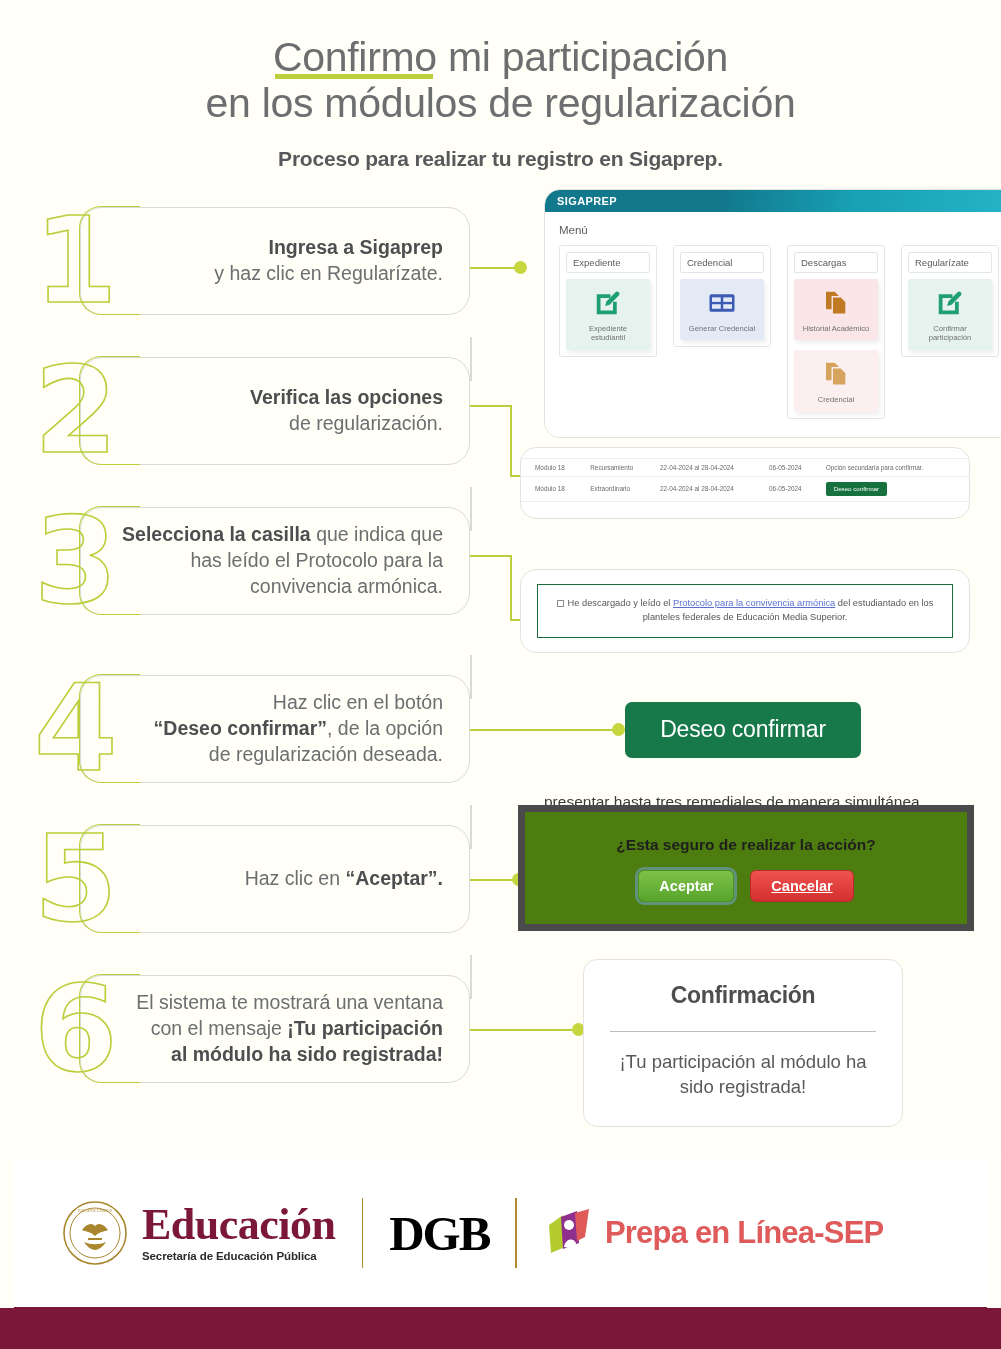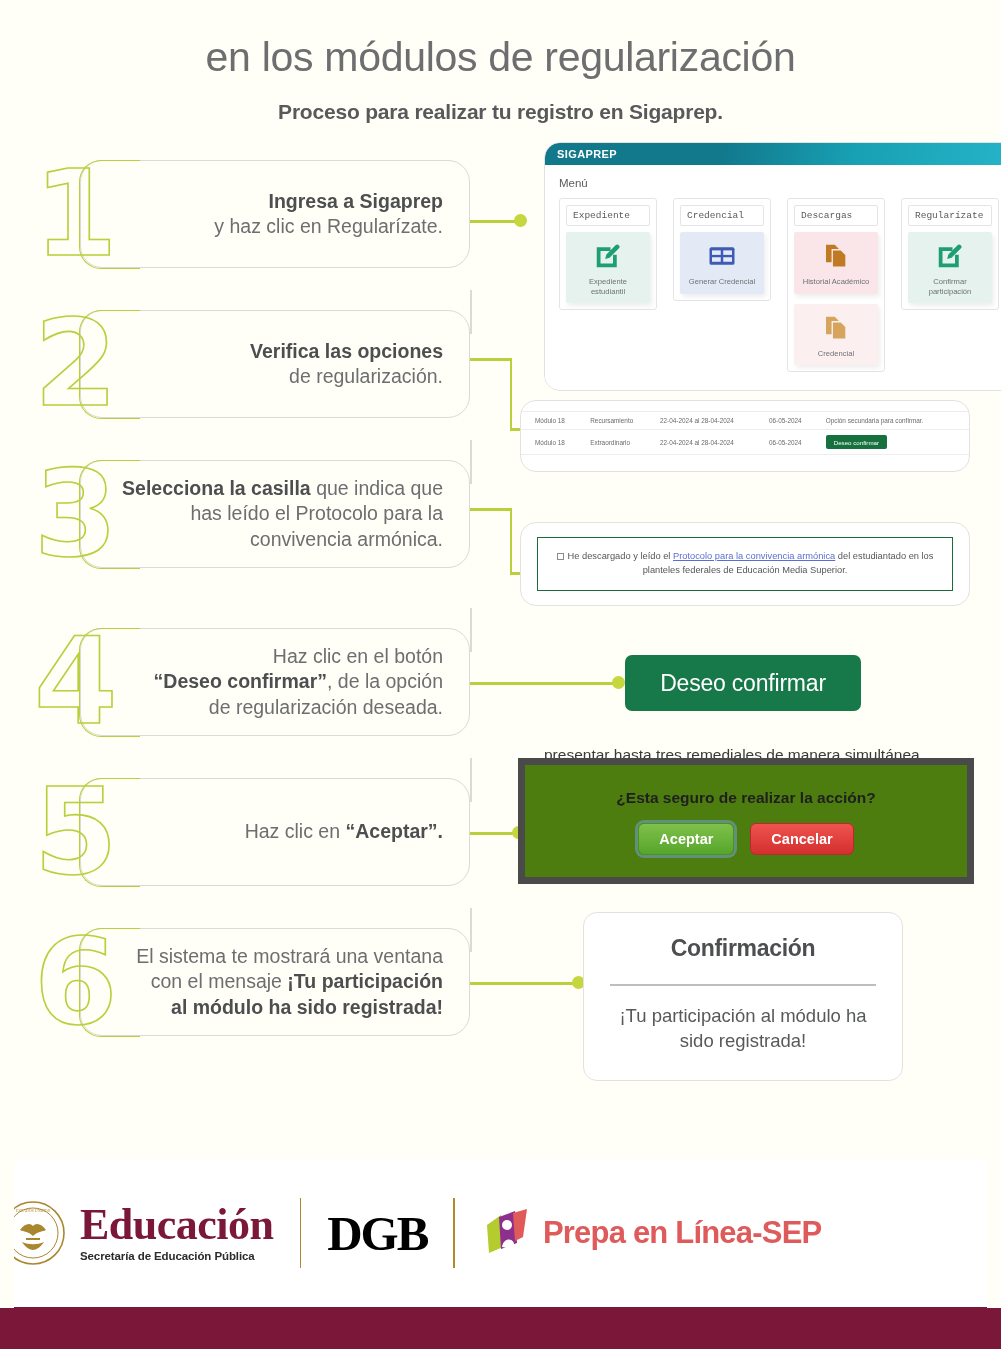--- a/index.html
+++ b/index.html
@@ -88,21 +88,21 @@
     display: flex; align-items: center; padding-left: 12px;
     border-radius: 14px 14px 0 0;
   }
   .sig-bar span { color: #fff; font-size: 11px; font-weight: bold; letter-spacing: .4px; }
   .sig-body { padding: 12px 14px 18px 14px; background: #fff; }
   .sig-menu { font-size: 11.5px; color: #5b5c5e; margin-bottom: 9px; }
   .cards { display: flex; gap: 16px; align-items: flex-start; }
   .mcard { border: 1px solid #e3e4e6; border-radius: 3px; padding: 6px; width: 98px; background:#fff; }
   .mcard-title {
     border: 1px solid #e3e4e6; border-radius: 2px; font-size: 9.5px; color: #5a5b5d;
-    padding: 4px 6px; margin-bottom: 6px; background: #fff; font-family: Liberation Mono, monospace;
+    padding: 4px 6px; margin-bottom: 6px; background: #fff;
   }
   .tile {
     border-radius: 2px; padding: 9px 8px 7px; text-align: center;
     box-shadow: 2px 3px 5px rgba(0,0,0,.07);
   }
   .tile + .tile { margin-top: 10px; }
   .tile-lbl { font-size: 7.6px; color: #6f7072; margin-top: 6px; line-height: 1.25; }
   .tile.green { background: #e5f2ee; }
   .tile.blue  { background: #e3eaf6; }
   .tile.pink  { background: #fae6e8; }
@@ -155,58 +155,61 @@
   .dlg-btns { margin-top: 16px; display: flex; justify-content: center; gap: 16px; }
   .dlg-btn {
     font-size: 14.5px; font-weight: bold; color: #fff; padding: 7px 20px;
     border-radius: 6px;
   }
   .dlg-btn.ok {
     background: linear-gradient(#7fc14a,#57a52b); border: 1.5px solid #4e911f;
     box-shadow: 0 0 0 3px rgba(120,170,255,.45);
   }
   .dlg-btn.no {
-    background: linear-gradient(#ef5350,#d32f2f); border: 1.5px solid #b92b2b;
+    background: linear-gradient(#ef5350,#d32f2f); border: 1.5px solid #b92b2b; text-decoration: underline;
   }
 
   
   .confirm {
     width: 320px; border: 1.4px solid #e2e3df; border-radius: 14px; background: #fff;
     padding: 22px 20px 26px; text-align: center;
   }
   .confirm-title { font-size: 23px; font-weight: bold; color: #4d4e50; letter-spacing: -0.3px; }
   .confirm-rule { height: 1.4px; background: #bdbec0; margin: 22px 6px 18px; }
   .confirm-msg { font-size: 18.5px; color: #58595b; line-height: 1.35; }
 
   
   .footer {
     position: absolute; left: 0; bottom: 0; width: 1001px; height: 190px;
     background: #fff;
   }
   .footer-inner {
-    height: 148px; display: flex; align-items: center; gap: 26px;
+    height: 148px; display: flex; align-items: center; padding-left: 62px; gap: 26px;
   }
   .logo-sep { display: flex; align-items: center; gap: 14px; }
   .sep-words { display: flex; flex-direction: column; }
   .sep-edu { font-family: "Liberation Serif", serif; font-size: 44px; font-weight: bold; color: #7b1739; line-height: .95; letter-spacing: -0.5px; }
   .sep-sub { font-size: 11.5px; font-weight: bold; color: #2b2b2b; margin-top: 4px; letter-spacing: -0.1px; }
   .vdiv { width: 1.6px; height: 70px; background: #b08b2e; }
   .dgb { font-family: "Liberation Serif", serif; font-size: 49px; font-weight: bold; color: #000000; letter-spacing: -2px; }
   .pls { display: flex; align-items: center; gap: 10px; justify-content: center; }
   .pls-text { font-size: 31px; font-weight: bold; color: #df5a5a; letter-spacing: -0.8px; }
   .footer-band { position: absolute; left: 0; bottom: 0; width: 1001px; height: 42px; background: #7b1739; }
   .page-edge-l, .page-edge-r {
     position: absolute; top: 1160px; width: 14px; height: 148px; background: #fffef7;
   }
   .page-edge-l { left: 0; } .page-edge-r { right: 0; }
 </style>
 </head>
 <body>
 
 <div class="header">
+  <div class="title-line">
+    <span class="title-underline-wrap"><span>Confirmo</span><span class="ul"></span></span><span> mi participación</span>
+  </div>
   <div class="title-line">en los módulos de regularización</div>
   <div class="subtitle">Proceso para realizar tu registro en Sigaprep.</div>
 </div>
 
 <div class="flow">
 
   <div class="vconn" style="top:148px;height:44px;"></div>
   <div class="vconn" style="top:298px;height:44px;"></div>
   <div class="vconn" style="top:466px;height:44px;"></div>
   <div class="vconn" style="top:616px;height:44px;"></div>

